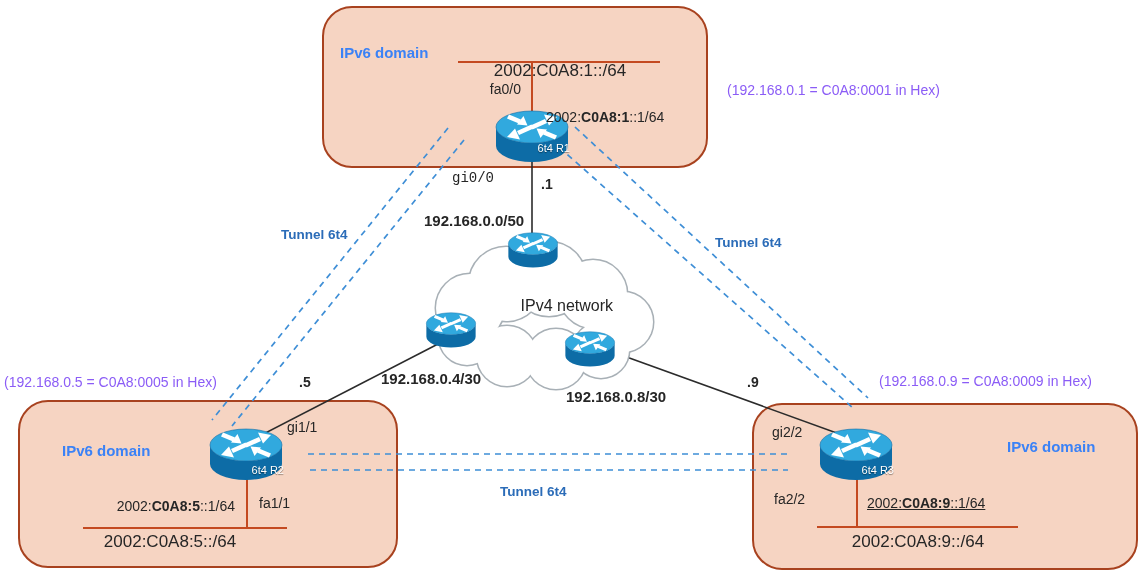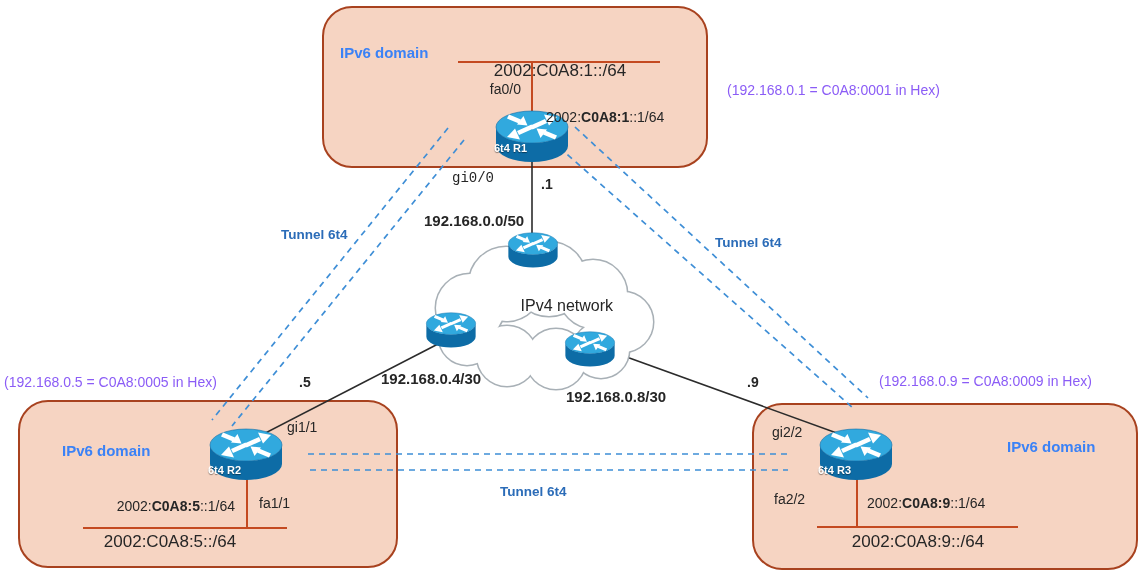--- a/index.html
+++ b/index.html
@@ -20,21 +20,21 @@
   .bus-subnet{font-size:17px;text-align:center;}
   .iface{font-size:14px;}
   .addr{font-size:14px;}
   .addr b{font-weight:bold;}
   .note{font-size:14px;color:#8b5cf6;}
   .wan-subnet{font-size:15px;font-weight:bold;}
   .host{font-size:14px;font-weight:bold;}
   .tunnel-label{font-size:13.5px;font-weight:bold;color:var(--tunnel-text,#2b6cb8);}
   .cloud-label{font-size:16px;text-align:right;}
   .router-name{
-    font-size:11px;font-weight:bold;color:#fff;text-align:left;
+    font-size:11px;font-weight:normal;color:#fff;text-align:right;
     text-shadow:0 1px 1px rgba(0,0,0,.45);
   }
   
   .seg{stroke:var(--segment-line,#c44a21);stroke-width:2;fill:none;}
   .link{stroke:var(--link-line,#2b2b2b);stroke-width:1.6;fill:none;}
   .tun{stroke:var(--tunnel-line,#3e8ed6);stroke-width:1.7;fill:none;stroke-dasharray:6 5;}
   .cloud-outline{fill:#fff;stroke:var(--cloud-stroke,#a8b0b6);stroke-width:3;}
   .cloud-cover{fill:#fff;stroke:none;}
   .router-body{fill:var(--router-body,#0d6ca6);}
   .router-top{fill:var(--router-top,#31a9de);stroke:var(--router-body,#0d6ca6);stroke-width:.6;}
@@ -135,16 +135,16 @@
   <div class="label iface" style="left:287px;top:419px;">gi1/1</div>
   <div class="label router-name" style="left:208px;top:464px;width:76px;">6t4 R2</div>
   <div class="label iface" style="left:259px;top:495px;">fa1/1</div>
   <div class="label addr" style="left:103px;top:498px;width:132px;text-align:right;"><span>2002:</span><b>C0A8:5</b><span>::1/64</span></div>
   <div class="label bus-subnet" style="left:78px;top:532px;width:184px;">2002:C0A8:5::/64</div>
 
   <div class="label title" style="left:1007px;top:438px;">IPv6 domain</div>
   <div class="label iface" style="left:772px;top:424px;">gi2/2</div>
   <div class="label router-name" style="left:818px;top:464px;width:76px;">6t4 R3</div>
   <div class="label iface" style="left:774px;top:491px;">fa2/2</div>
-  <div class="label addr" style="left:867px;top:495px;"><span>2002:</span><b>C0A8:9</b><span>::1/64</span></div>
+  <div class="label addr" style="left:867px;top:495px;text-decoration:underline;"><span>2002:</span><b>C0A8:9</b><span>::1/64</span></div>
   <div class="label bus-subnet" style="left:826px;top:532px;width:184px;">2002:C0A8:9::/64</div>
 
 </div>
 
 </body></html>

